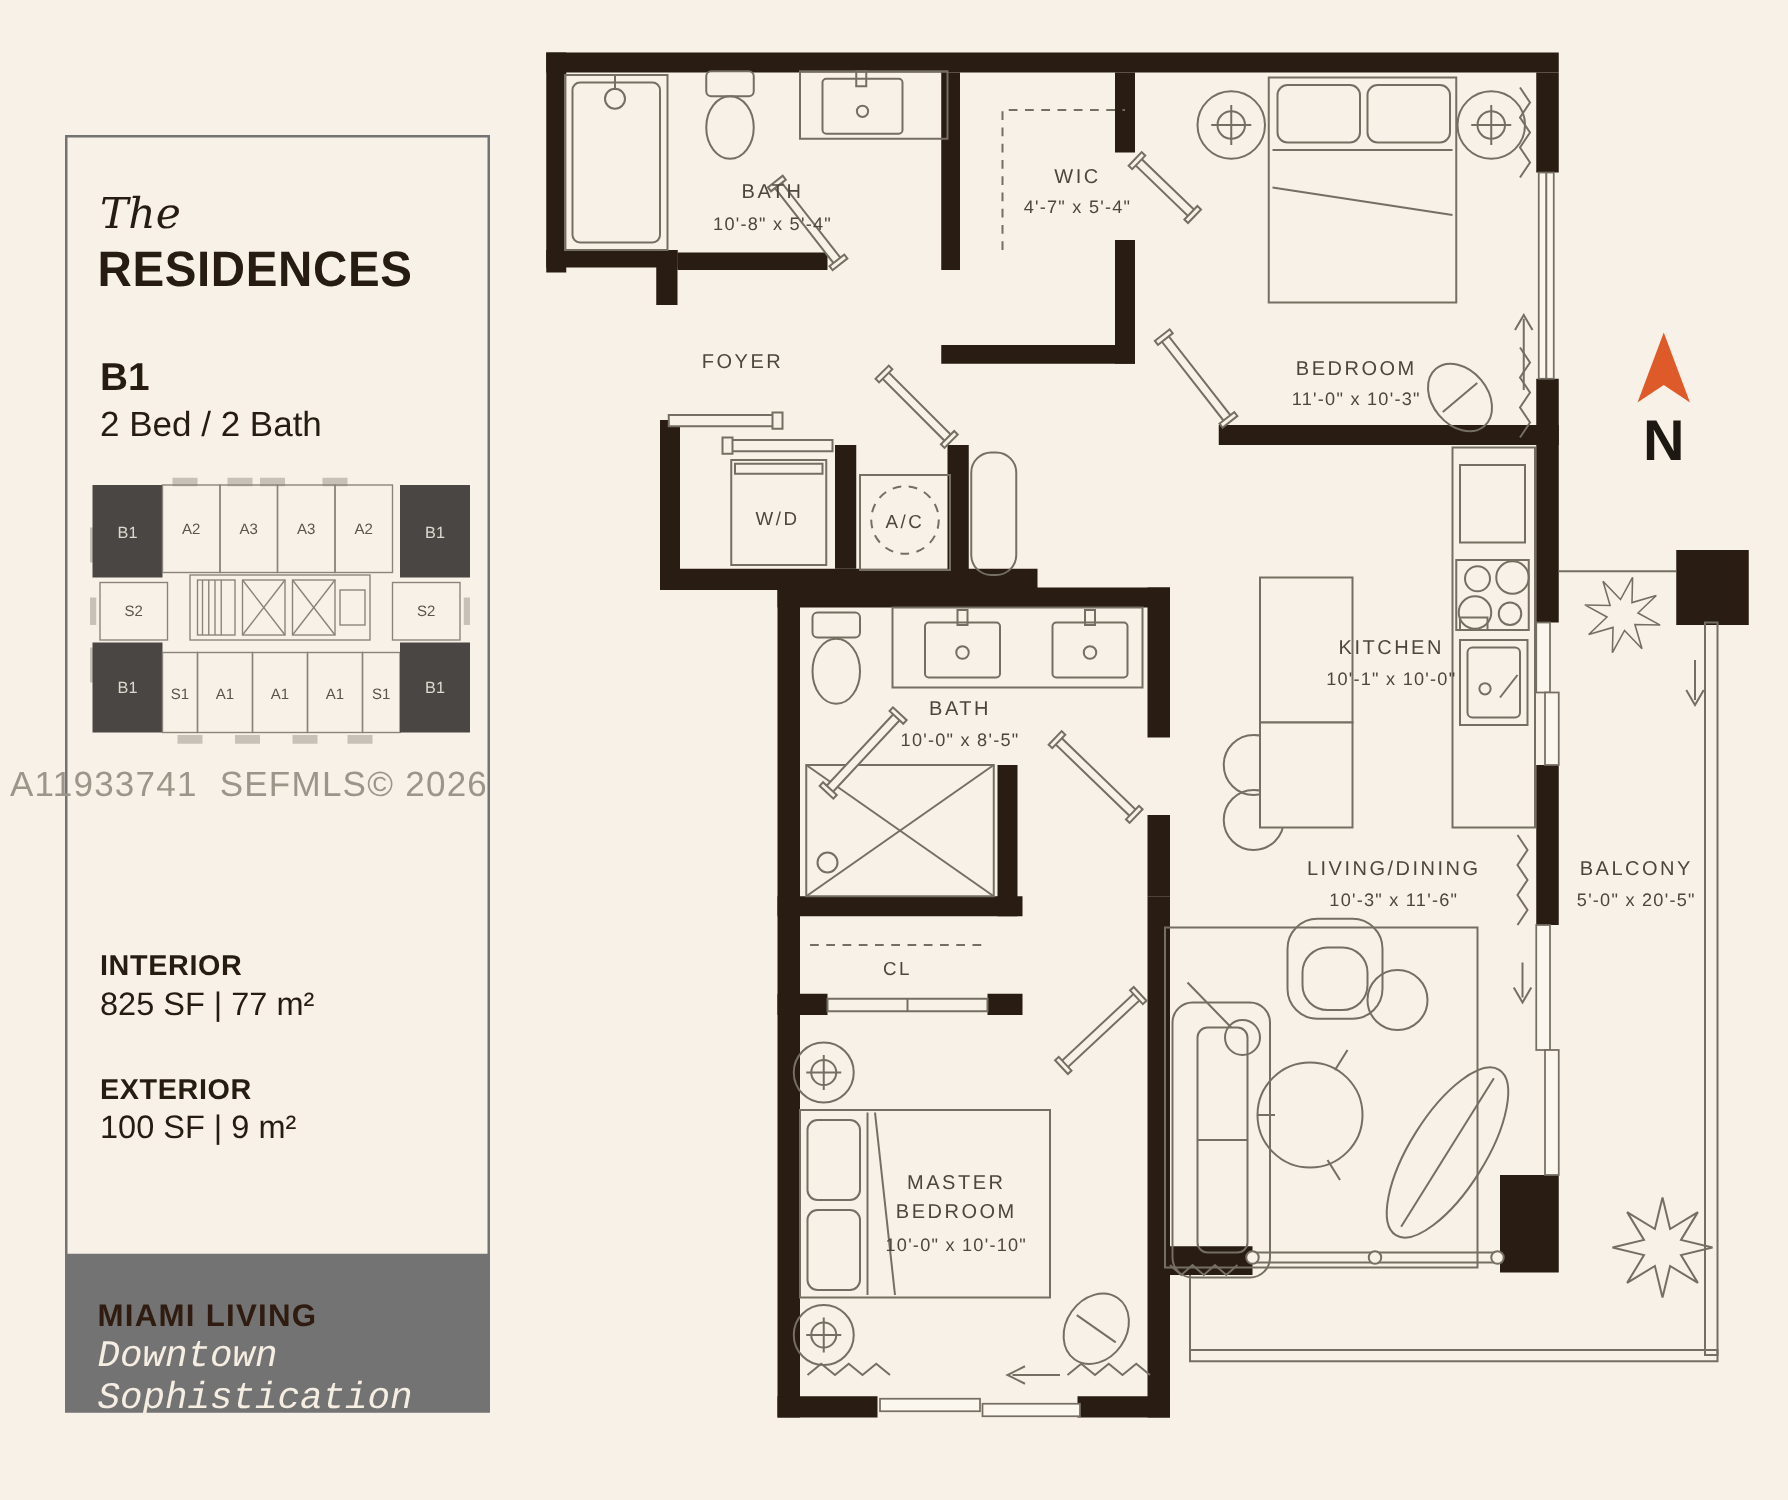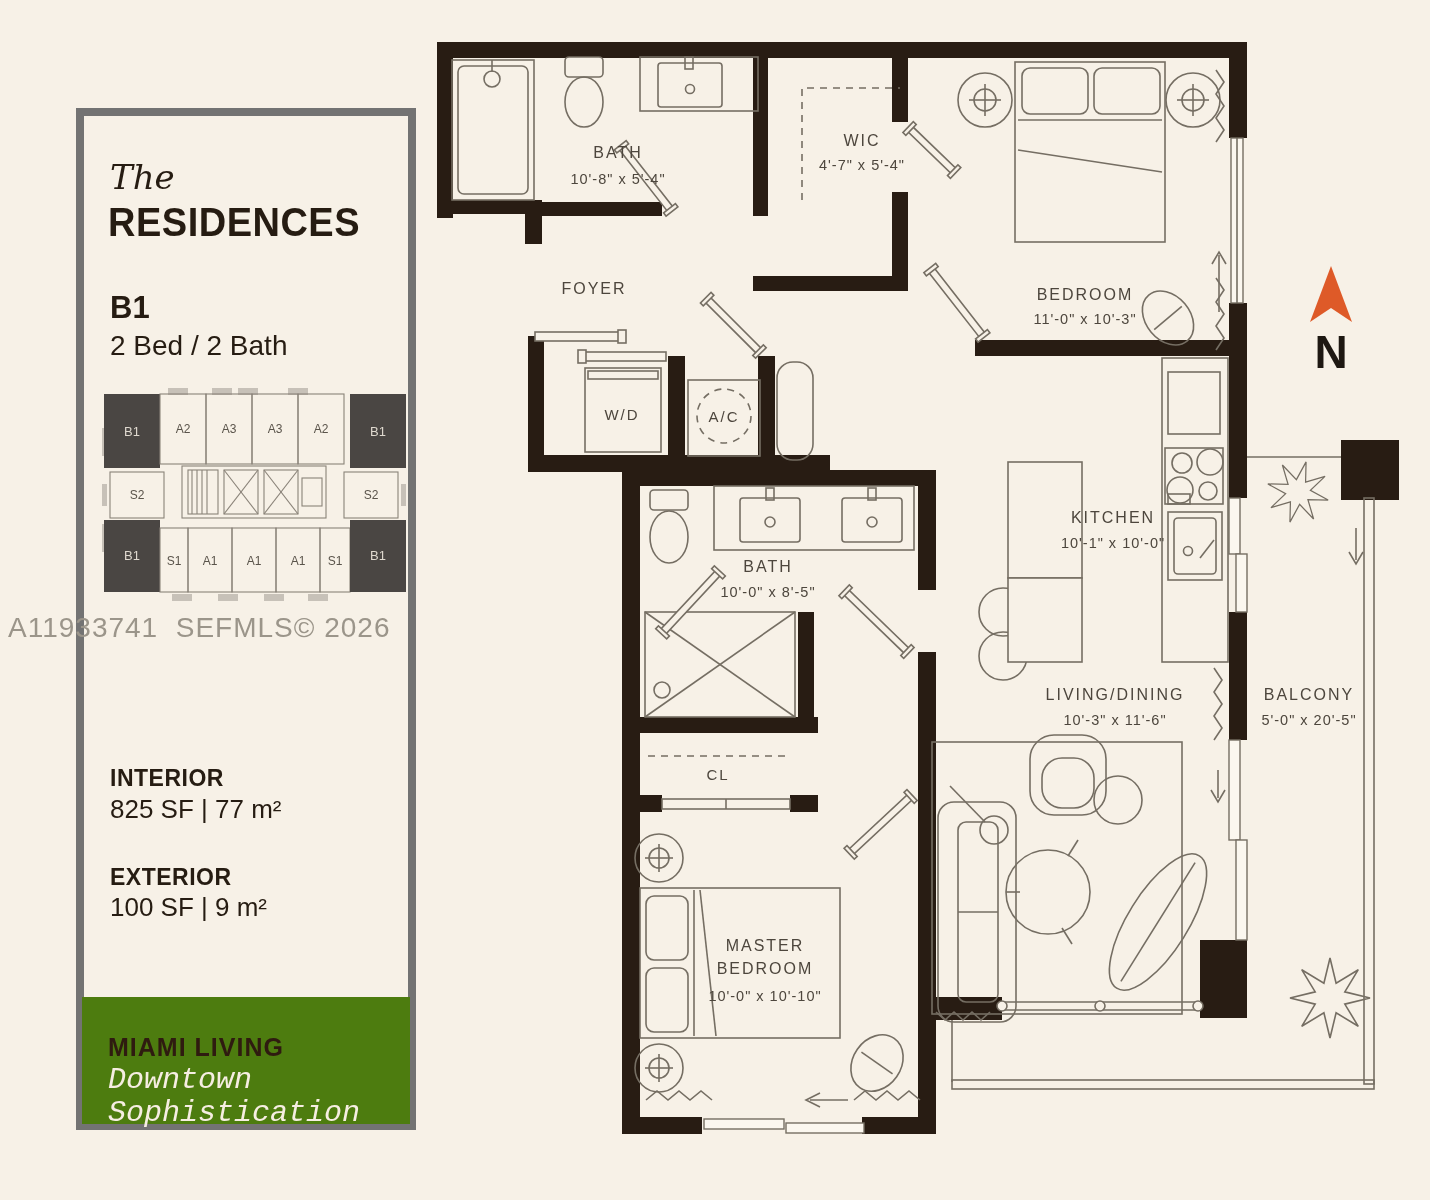--- a/index.html
+++ b/index.html
@@ -1,33 +1,33 @@
 <!DOCTYPE html>
 <html><head>
 <meta charset="utf-8">
 <style>
   html,body{margin:0;padding:0;}
   body{font-family:"Liberation Sans",sans-serif;}
   .stage{position:relative;width:1430px;height:1200px;background:#F7F1E7;overflow:hidden;}
 
   
-  .panel{position:absolute;left:76px;top:108px;width:340px;height:1022px;
-         border:8px solid #737373;box-sizing:border-box;background:#F7F1E7;}
+  .panel{position:absolute;left:52px;top:108px;width:340px;height:1022px;
+         border:2px solid #737373;box-sizing:border-box;background:#F7F1E7;}
   .brand-the{margin:44px 0 0 26px;font-family:"DejaVu Serif",serif;font-style:italic;
              font-size:34px;color:#261C12;line-height:1;}
   .brand-name{margin:8px 0 0 24px;font-size:38px;font-weight:800;letter-spacing:.5px;
               color:#261C12;line-height:1;transform:scaleY(1.05);transform-origin:left top;}
   .unit-code{margin:52px 0 0 26px;font-size:31px;font-weight:bold;color:#261C12;line-height:1;}
   .unit-desc{margin:8px 0 0 26px;font-size:28px;color:#261C12;line-height:1.1;}
   .keyplan{position:absolute;left:18px;top:272px;}
   .areas{position:absolute;left:26px;top:612px;}
   .area-block{margin-bottom:32px;}
   .area-label{font-size:23px;font-weight:bold;color:#261C12;letter-spacing:.5px;line-height:1.25;margin-top:36px;}
   .area-value{font-size:26px;color:#261C12;line-height:1.3;}
-  .banner{position:absolute;left:-2px;right:-2px;bottom:-2px;height:127px;background:#4d7c0f;}
+  .banner{position:absolute;left:-2px;right:-2px;bottom:-2px;height:127px;background:#737373;}
   .banner-title{margin:38px 0 0 26px;font-size:25px;font-weight:800;letter-spacing:1px;color:#2F1B10;line-height:1;}
   .banner-sub{margin:4px 16px 0 26px;font-family:Liberation Mono, monospace;font-style:italic;
               font-size:30px;color:#F6EEE2;line-height:1.1;}
 
   .watermark{position:absolute;left:8px;top:612px;font-size:28px;color:#9B958A;
              letter-spacing:1px;white-space:pre;z-index:5;}
 
   
   .plan{position:absolute;left:0;top:0;}
   .wl{fill:#281C13;stroke:none;}

